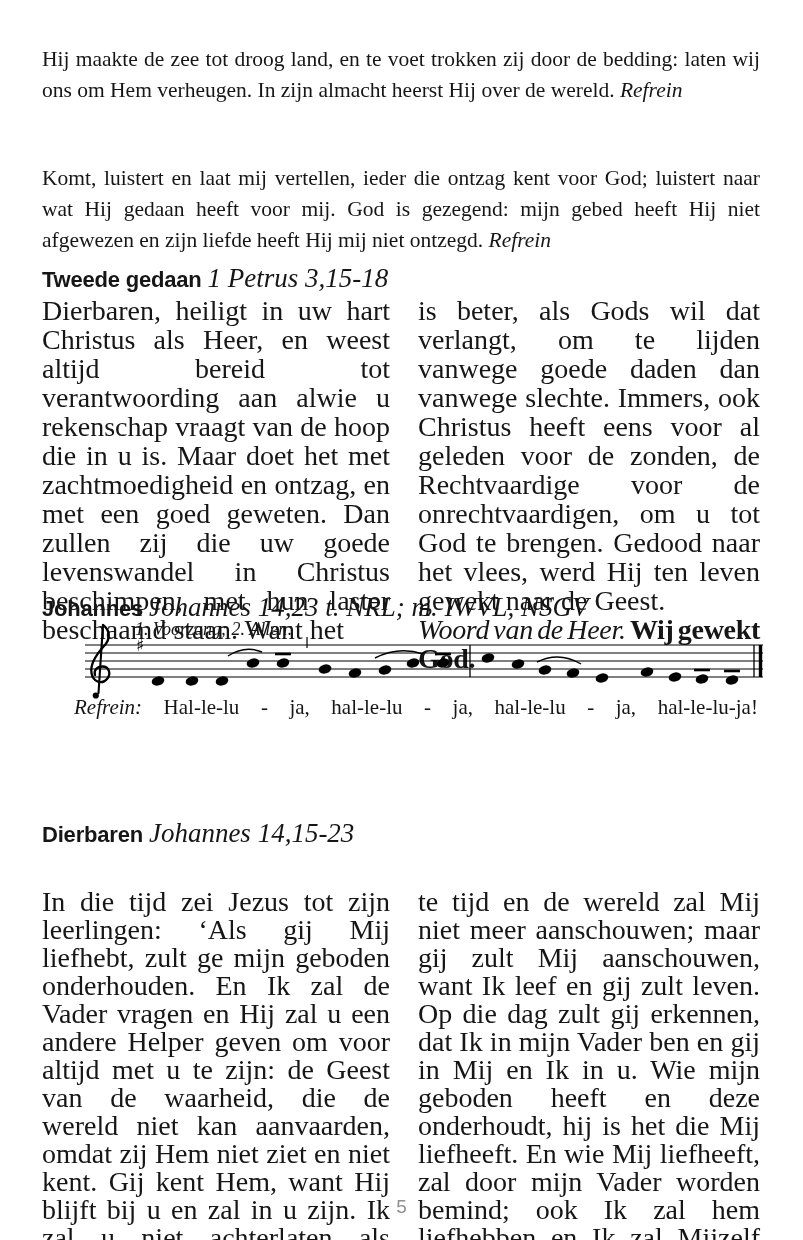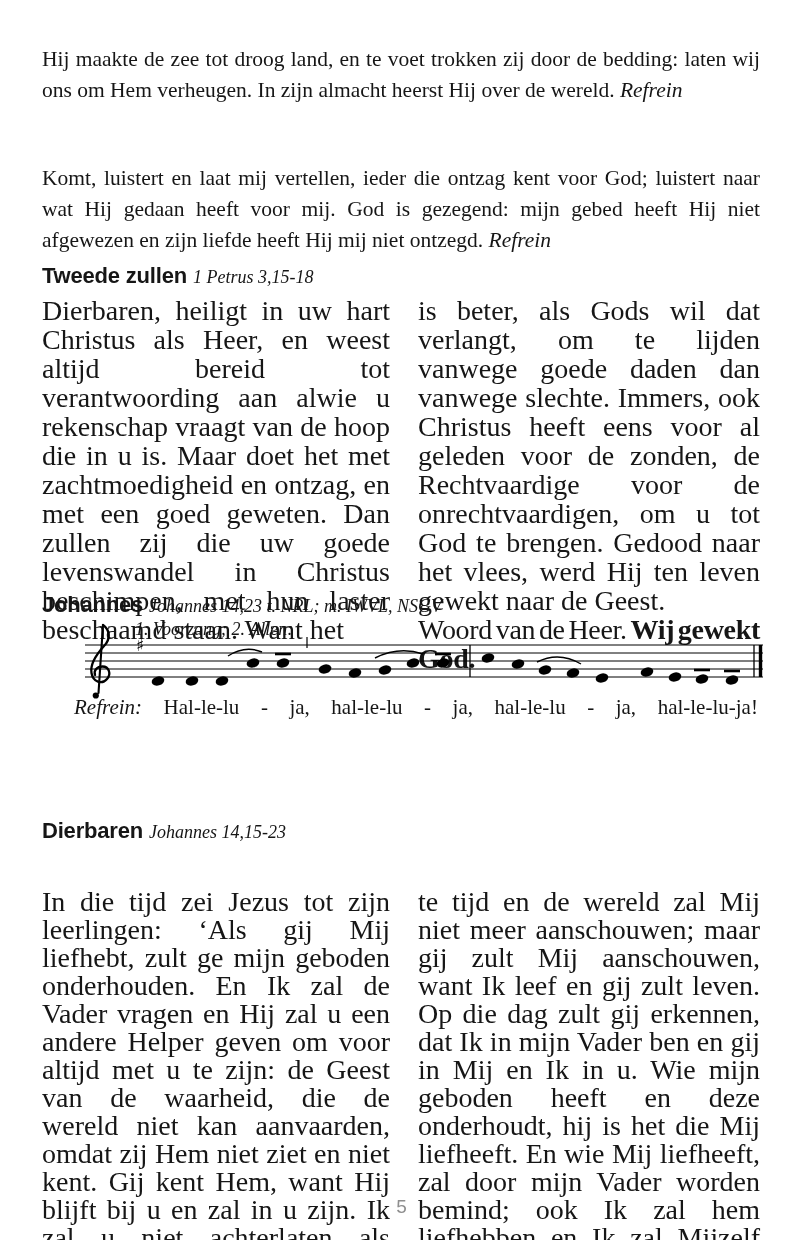--- a/index.html
+++ b/index.html
@@ -5,28 +5,28 @@
   html,body{margin:0;padding:0;background:#fff;}
   .page{position:relative;width:803px;height:1240px;background:#ffffff;overflow:hidden;
         font-family:"Liberation Serif",serif;color:#161616;}
   .para{position:absolute;left:42px;width:718px;text-align:justify;
         font-size:21.5px;line-height:31px;}
   .refrain{font-style:italic;}
   .heading{position:absolute;left:42px;white-space:nowrap;
            font-family:"Liberation Sans",sans-serif;font-weight:700;font-size:22px;
            letter-spacing:-0.2px;}
   .heading .ref{font-family:"Liberation Serif",serif;font-weight:400;font-style:italic;
-                font-size:18px;letter-spacing:0;margin-left:6px;}
+                font-size:27px;letter-spacing:0;margin-left:6px;}
   .cols{position:absolute;left:42px;width:718px;display:grid;
         grid-template-columns:348px 342px;column-gap:28px;}
   .col{text-align:justify;font-size:28px;}
   .cols-reading .col{line-height:29px;}
   .cols-gospel .col{line-height:28px;}
   .accl{word-spacing:-4px;letter-spacing:-0.3px;}
-  .accl .call{}
+  .accl .call{font-style:italic;}
   .accl .resp{font-weight:700;}
   .staff-wrap{position:absolute;left:40px;top:608px;width:740px;height:115px;}
   .staff-label{font-family:"Liberation Serif",serif;font-style:italic;font-size:18px;fill:#161616;}
   .sharp-glyph{font-family:"DejaVu Sans",sans-serif;font-size:17px;fill:#000;}
   .lyrics{position:absolute;left:74px;top:694px;width:684px;display:flex;
           justify-content:space-between;align-items:flex-start;font-size:21px;line-height:26px;}
   .lyrics .lab{font-style:italic;}
   .pagenum{position:absolute;left:0;top:1196px;width:803px;text-align:center;
            font-family:"Liberation Sans",sans-serif;font-size:19px;color:#8f8f8f;}
 </style>
@@ -39,21 +39,21 @@
     <span>Hij maakte de zee tot droog land, en te voet trokken zij door de bedding: laten wij ons om Hem verheugen. In zijn almacht heerst Hij over de wereld.</span>
     <span class="refrain">Refrein</span>
   </div>
 
   <div class="para" style="top:163px;">
     <span>Komt, luistert en laat mij vertellen, ieder die ontzag kent voor God; luistert naar wat Hij gedaan heeft voor mij. God is gezegend: mijn gebed heeft Hij niet afgewezen en zijn liefde heeft Hij mij niet ontzegd.</span>
     <span class="refrain">Refrein</span>
   </div>
 
   <div class="heading" style="top:263px;">
-    <span>Tweede zullen</span><span class="ref">1 Petrus 3,15-18</span>
+    <span>Tweede gedaan</span><span class="ref">1 Petrus 3,15-18</span>
   </div>
   <div class="cols cols-reading" style="top:296px;">
     <div class="col">Dierbaren, heiligt in uw hart Christus als Heer, en weest altijd bereid tot verantwoording aan alwie u rekenschap vraagt van de hoop die in u is. Maar doet het met zachtmoedigheid en ontzag, en met een goed geweten. Dan zullen zij die uw goede levenswandel in Christus beschimpen, met hun laster beschaamd staan. Want het</div>
     <div class="col">
       <span>is beter, als Gods wil dat verlangt, om te lijden vanwege goede daden dan vanwege slechte. Immers, ook Christus heeft eens voor al geleden voor de zonden, de Rechtvaardige voor de onrechtvaardigen, om u tot God te brengen. Gedood naar het vlees, werd Hij ten leven gewekt naar de Geest.</span>
       <div class="accl">
         <span class="call">Woord van de Heer.</span>
         <span class="resp">Wij gewekt God.</span>
       </div>
     </div>

